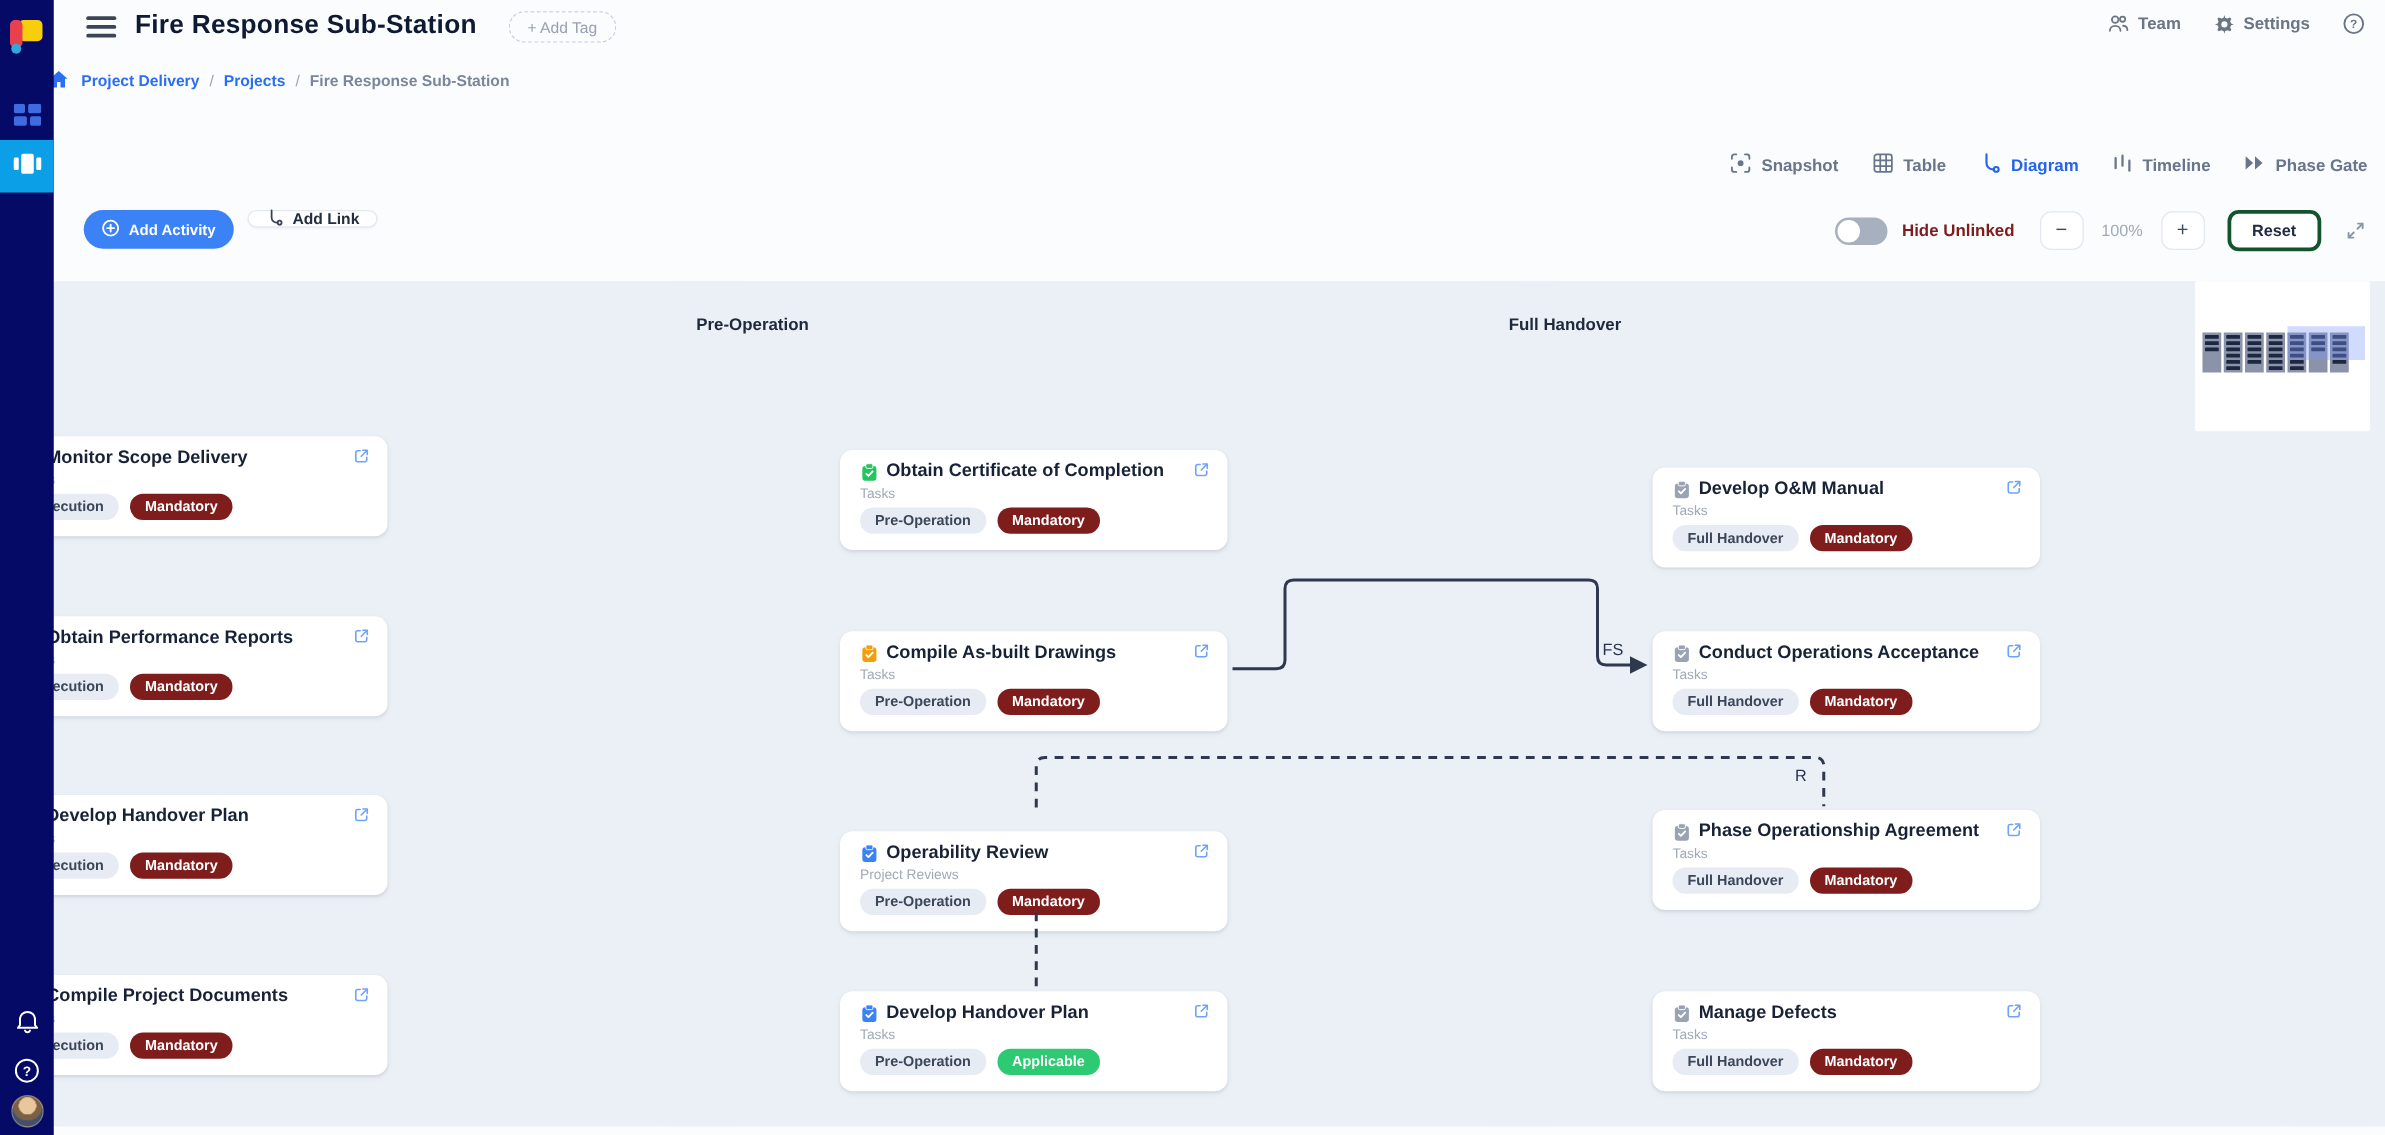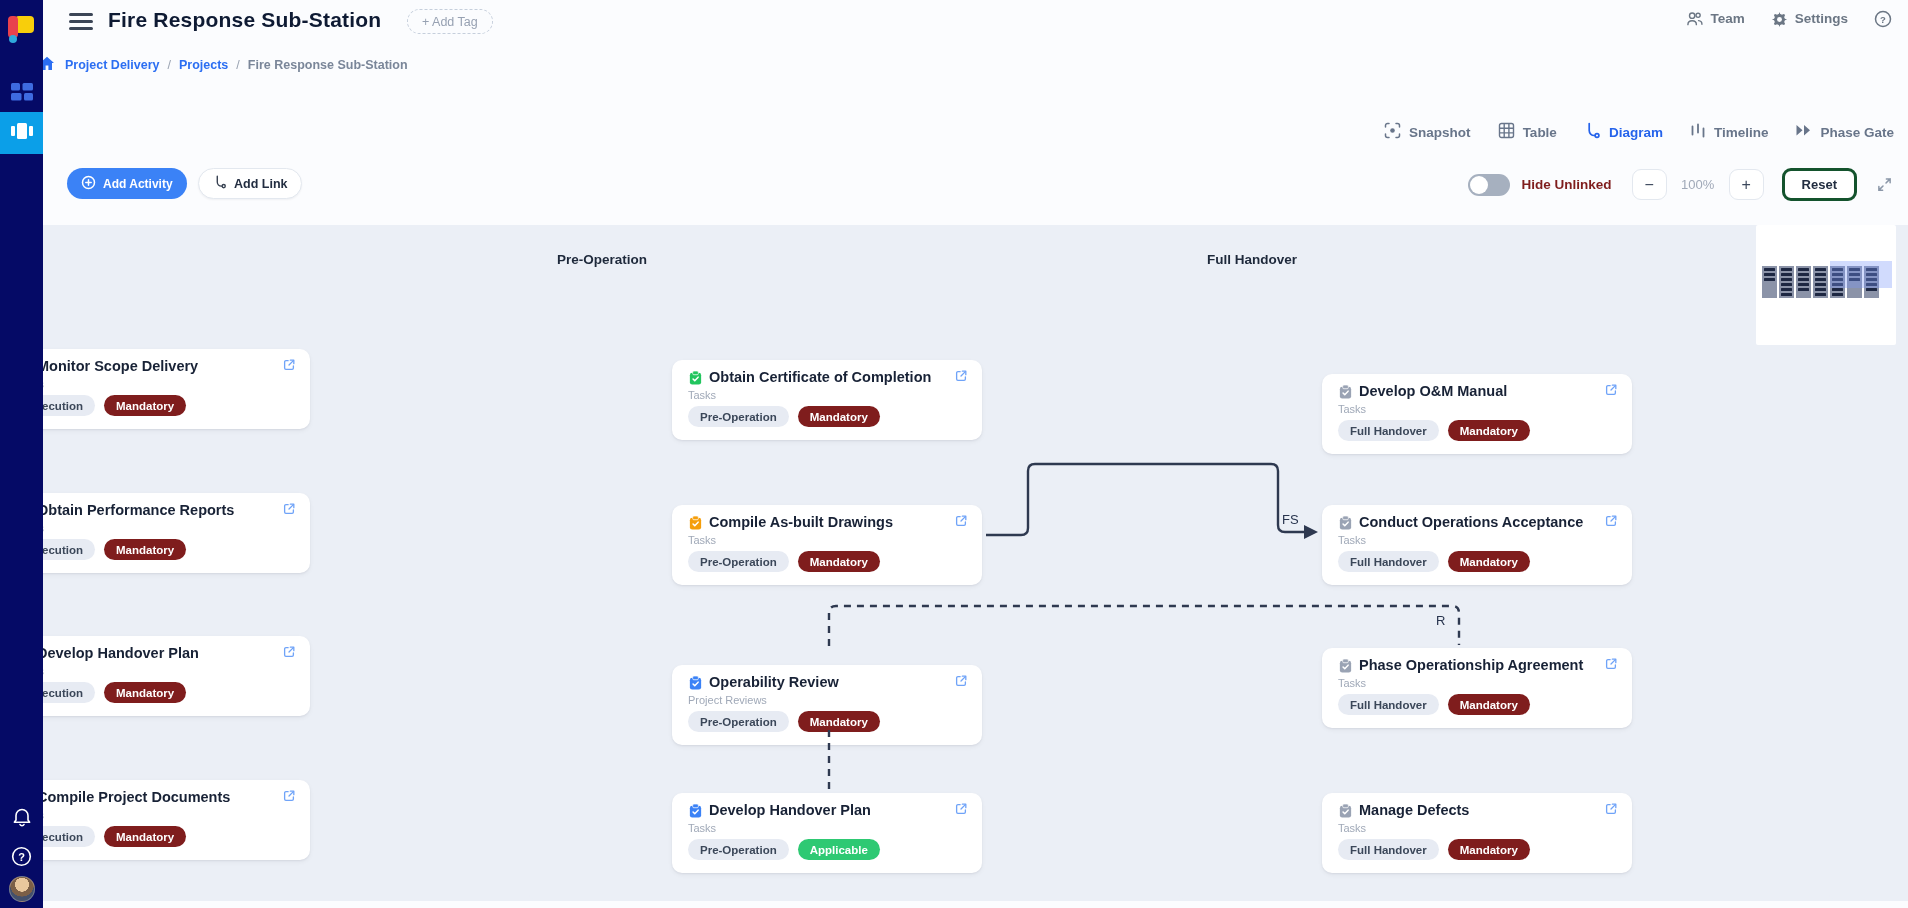--- a/index.html
+++ b/index.html
@@ -51,21 +51,21 @@
   .tab { display:flex; align-items:center; gap:8px; font-size:13.5px; font-weight:700; color:#68758a; cursor:pointer; }
   .tab.active { color:#2563eb; }
   
   .toolbar { position:absolute; left:43px; right:0; top:168px; height:34px; }
   .btn-primary {
     position:absolute; left:24px; top:0; height:31px; display:flex; align-items:center; gap:7px;
     background:#3b82f6; color:#fff; border:none; border-radius:16px; padding:0 14px;
     font-size:12px; font-weight:700; cursor:pointer; font-family:inherit;
   }
   .btn-outline {
-    position:absolute; left:155px; top:0; height:31px; display:flex; align-items:center; gap:7px;
+    position:absolute; left:155px; top:0; height:14px; display:flex; align-items:center; gap:7px;
     background:#fff; color:#222d40; border:1px solid #e3e8ef; border-radius:16px; padding:0 14px;
     font-size:12.5px; font-weight:700; cursor:pointer; font-family:inherit;
     box-shadow:0 1px 2px rgba(16,24,40,.05);
   }
   .toolbar-right { position:absolute; right:16px; top:0; display:flex; align-items:center; gap:12px; }
   .toggle { width:42px; height:22px; border-radius:11px; background:#a6b0bf; position:relative; cursor:pointer; }
   .toggle .knob { position:absolute; left:2px; top:2px; width:18px; height:18px; border-radius:50%; background:#fff; }
   .toggle-label { font-size:13.5px; font-weight:700; color:#7f1d1d; margin-right:8px; }
   .zoom-btn {
     width:35px; height:31px; background:#fff; border:1px solid #e3e8ef; border-radius:9px;

